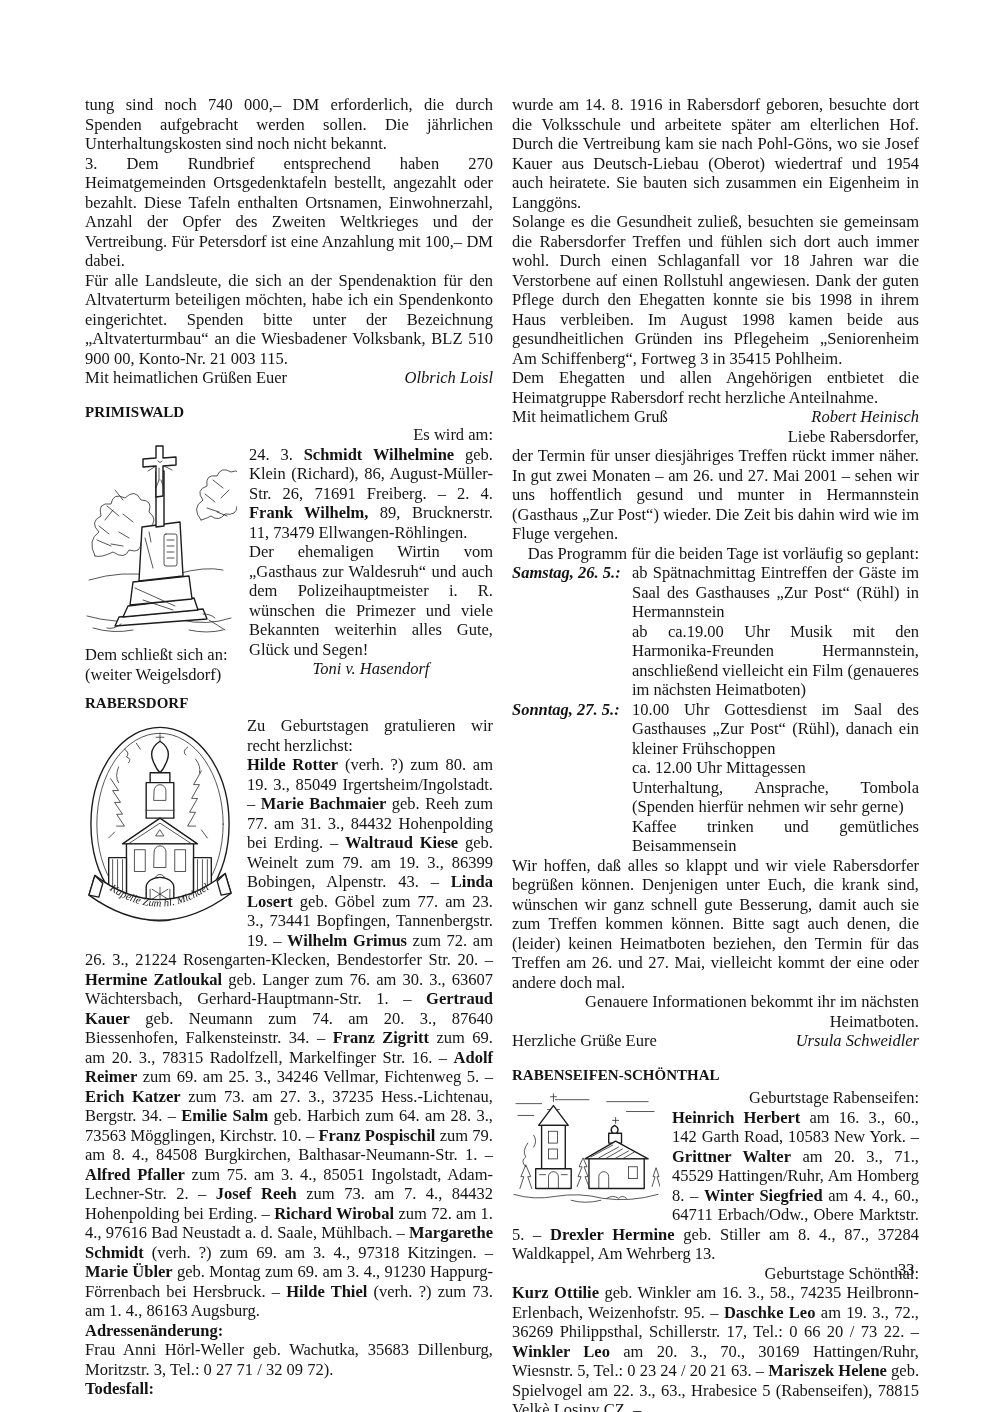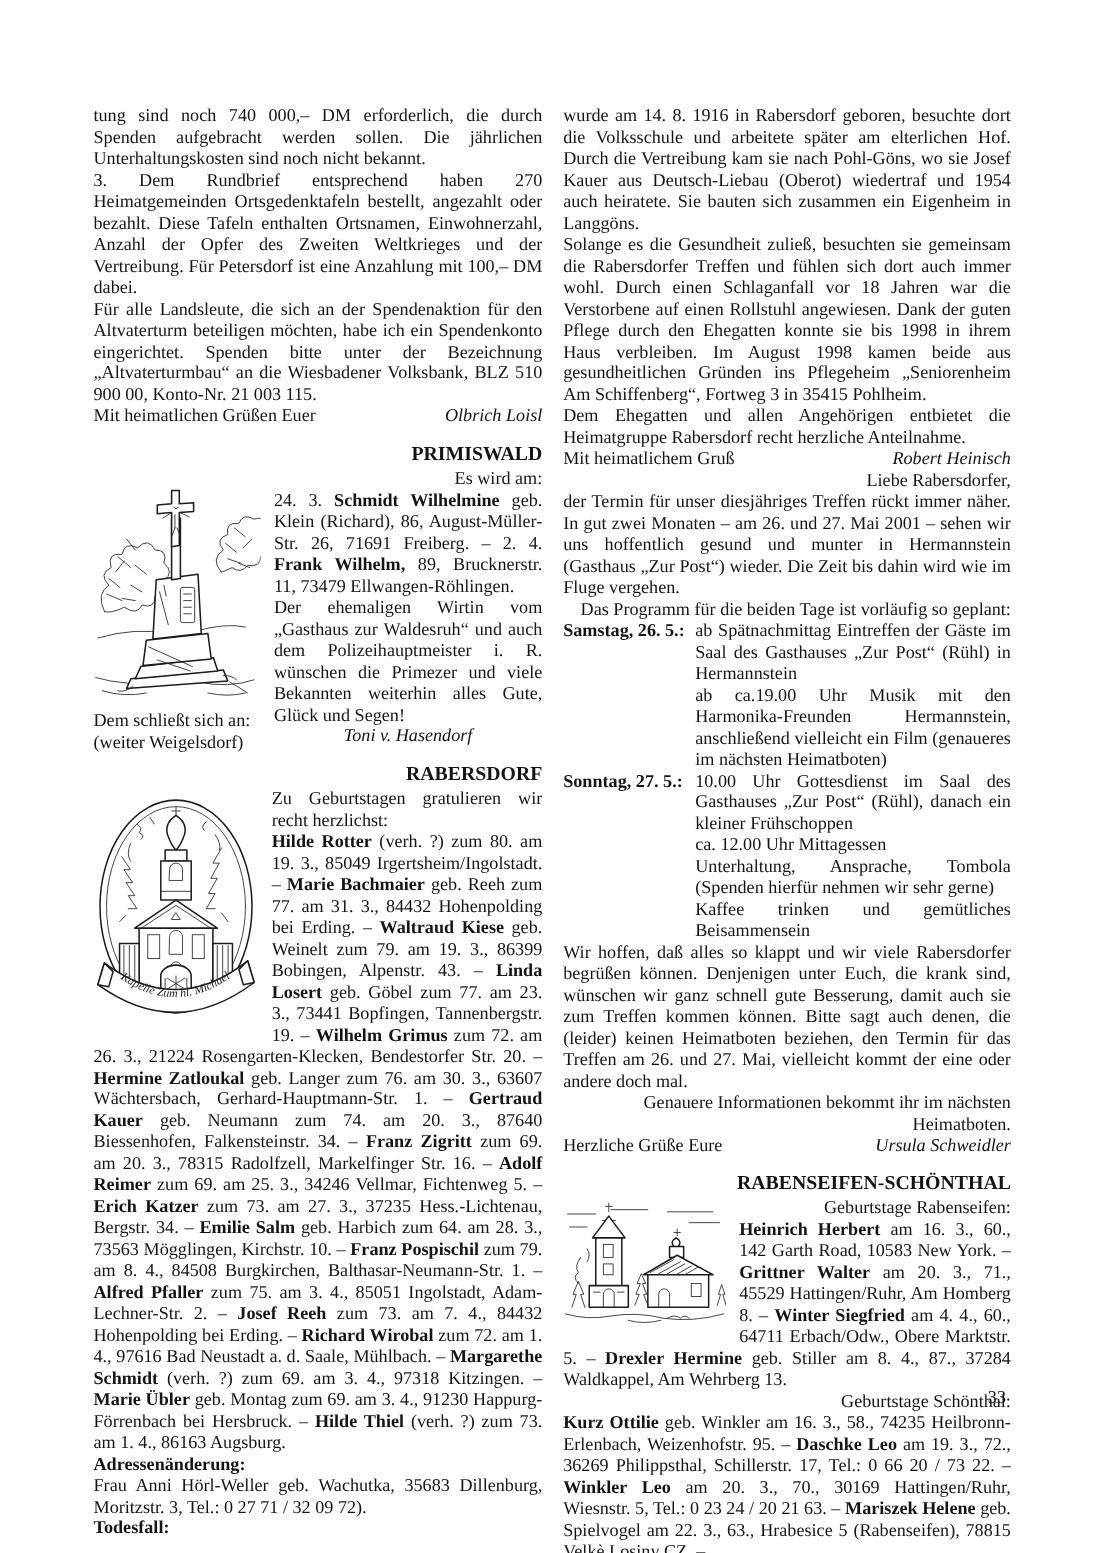--- a/index.html
+++ b/index.html
@@ -12,27 +12,27 @@
     color:#141414;
     overflow:hidden;
   }
   .col{position:absolute;top:95px;font-size:16.5px;line-height:19.5px;}
   .col-left{left:85px;width:408px;}
   .col-right{left:512px;width:407px;}
   .para{text-align:justify;}
   .para.nojust{text-align:right;}
   .sig-row{display:flex;justify-content:space-between;align-items:flex-end;}
   .sig-name{font-style:italic;}
-  .sec-head{font-weight:bold;font-size:18px;text-align:right;margin:15px 0 3px 0;clear:both;}
+  .sec-head{font-weight:bold;font-size:15px;text-align:left;margin:15px 0 3px 0;clear:both;}
   .sub-head{font-weight:bold;}
   .fig{float:left;margin:3px 9px 2px 0;}
   .fig svg{display:block;}
   .fig-caption{text-align:left;line-height:20px;margin-top:3px;}
   .schedule-row{display:flex;}
-  .schedule-label{width:120px;flex:0 0 120px;font-weight:bold;}
+  .schedule-label{width:120px;flex:0 0 120px;font-weight:bold;font-style:italic;}
   .schedule-items{flex:1;}
   .schedule-items .para{text-align:justify;}
   .clear{clear:both;}
   .page-number{position:absolute;left:898px;top:1260px;font-size:16.5px;}
   .ink{stroke:#1c1c1c;fill:none;stroke-width:1.4;stroke-linecap:round;stroke-linejoin:round;}
   .ink-thin{stroke:#2a2a2a;fill:none;stroke-width:0.8;stroke-linecap:round;}
   .ink-fill{fill:#ffffff;stroke:#1c1c1c;stroke-width:1.4;stroke-linejoin:round;}
   .ink-dark{fill:#1c1c1c;stroke:none;}
   .ribbon-text{font-family:"Liberation Serif",serif;font-style:italic;font-size:11px;fill:#1c1c1c;}
 </style>

